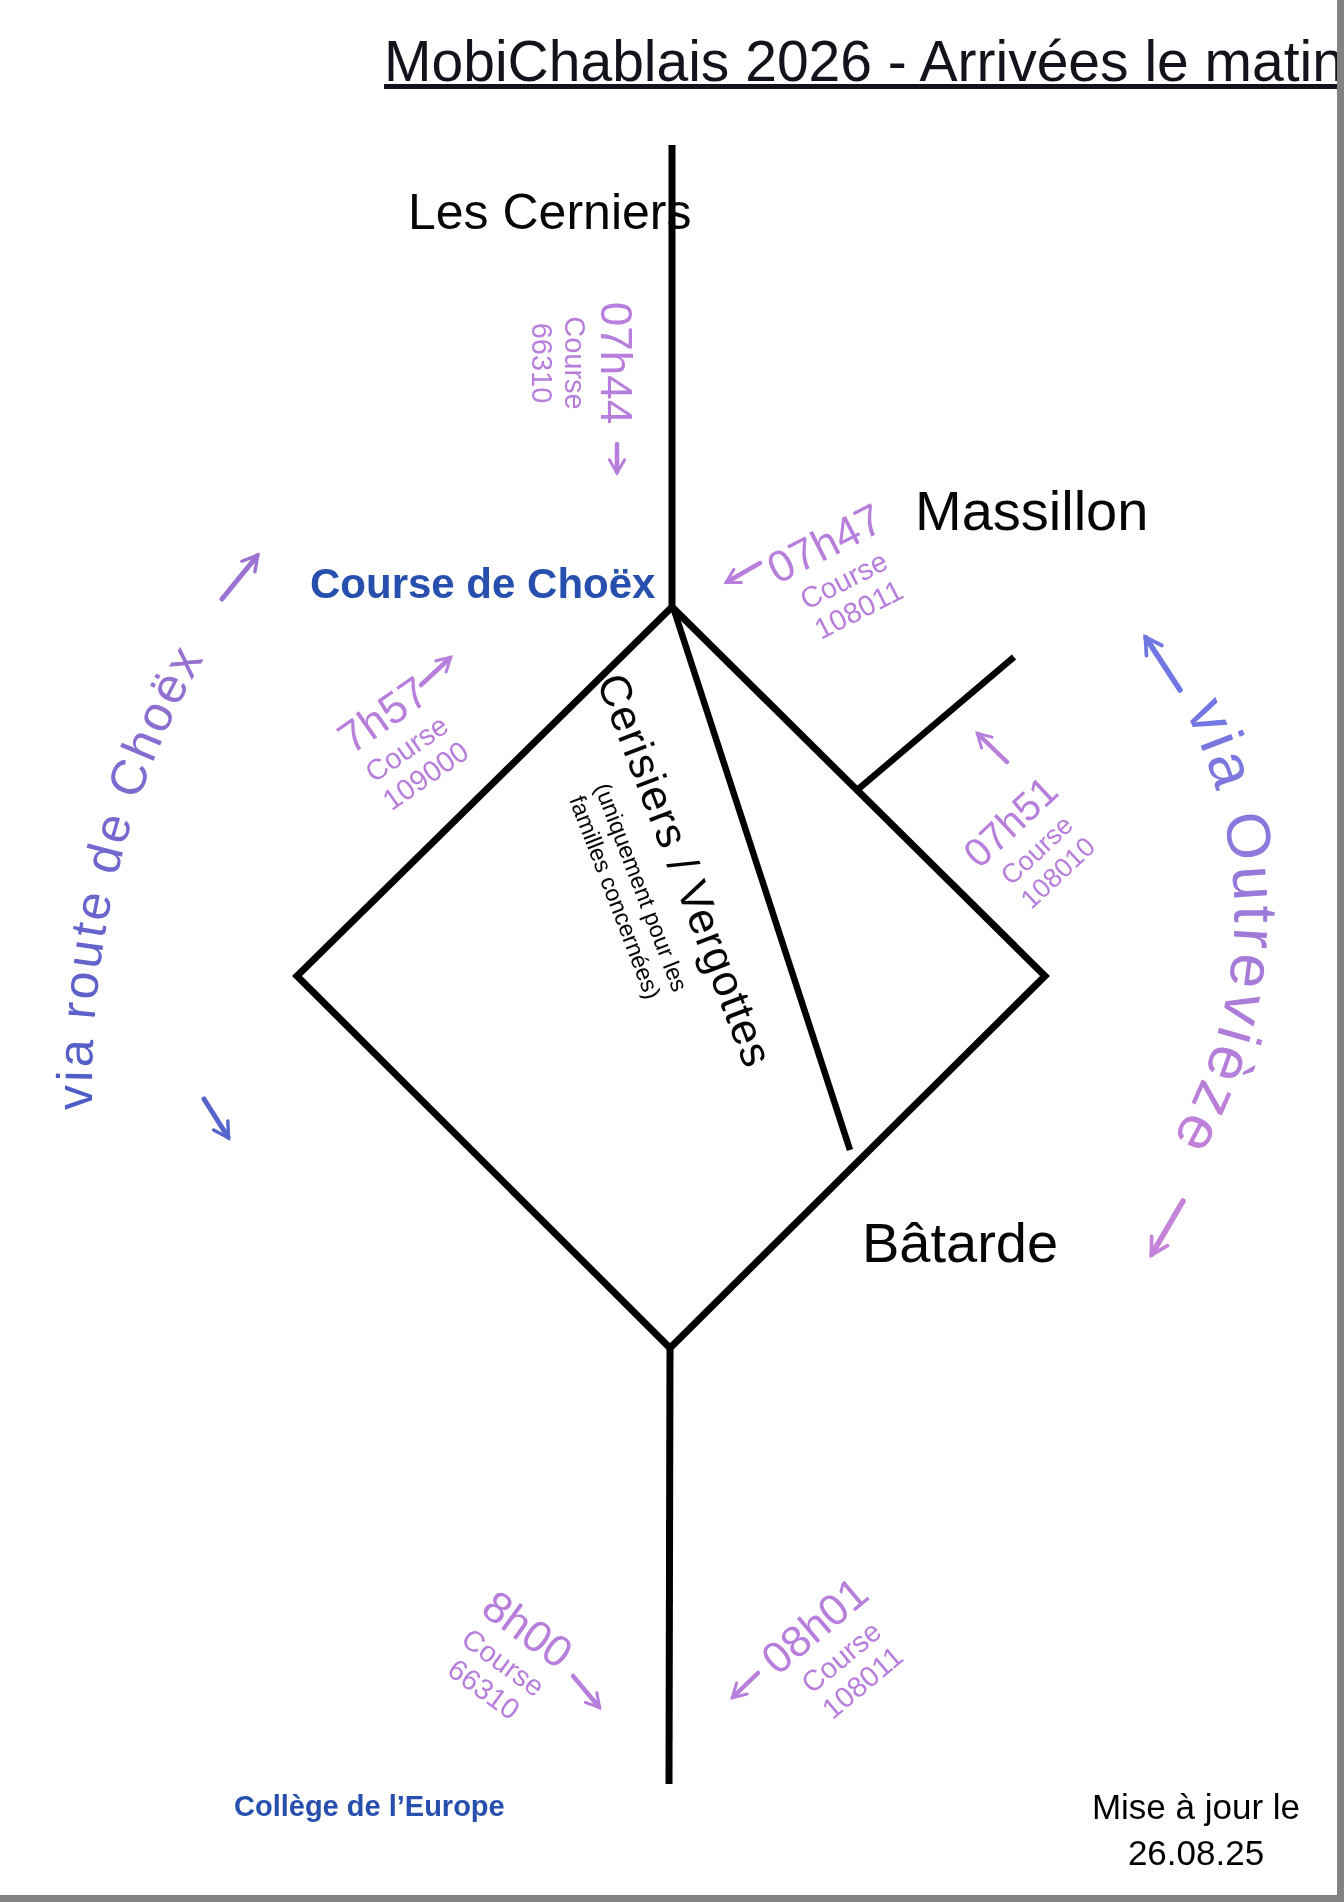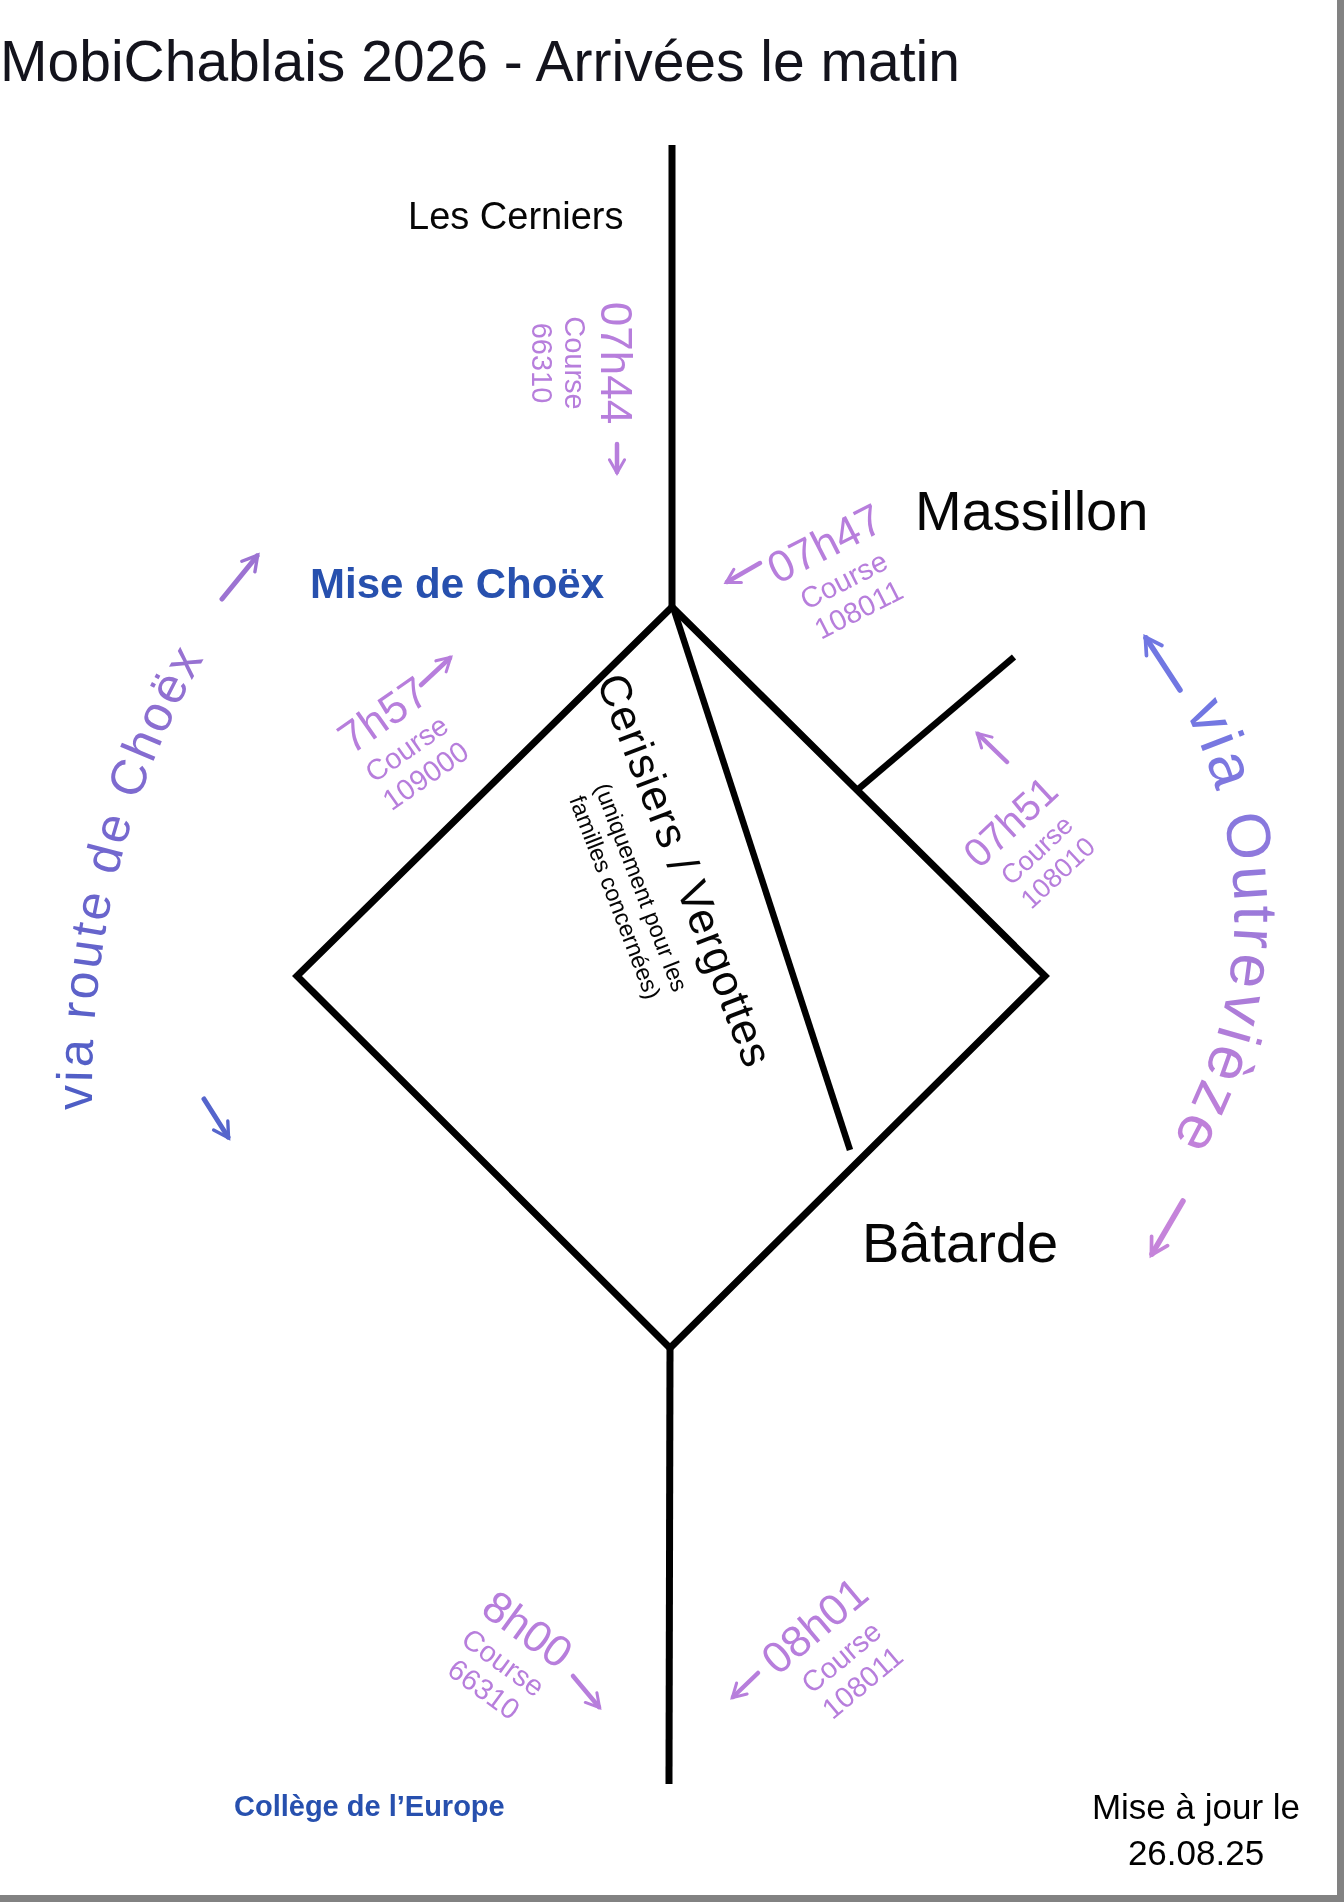--- a/index.html
+++ b/index.html
@@ -1,19 +1,19 @@
 <!DOCTYPE html>
 <html><head>
 <meta charset="utf-8">
 <style>
   html,body{margin:0;padding:0;background:#fff;}
   #canvas{position:relative;width:1344px;height:1902px;background:#ffffff;overflow:hidden;
           font-family:"Liberation Sans","DejaVu Sans",sans-serif;}
   .gfx{position:absolute;left:0;top:0;width:1344px;height:1902px;}
-  .title{position:absolute;top:28px;left:0;right:0;text-align:left;font-size:57px;color:#13131c;letter-spacing:0px;}
+  .title{position:absolute;top:28px;left:0;right:0;text-align:right;font-size:57px;color:#13131c;letter-spacing:0px;text-decoration:underline;}
   .station{position:absolute;font-size:56px;color:#060606;white-space:nowrap;}
   .school{position:absolute;font-weight:bold;color:#2750ae;white-space:nowrap;}
   .lbl{position:absolute;color:#b77edc;text-align:center;white-space:nowrap;line-height:1.04;}
   .lbl .t{display:block;font-size:44px;}
   .lbl .c{display:block;font-size:29px;margin-top:3px;}
   .lbl.small .t{font-size:40px;}
   .lbl.small .c{font-size:27px;}
   .zone{position:absolute;color:#050505;text-align:center;white-space:nowrap;}
   .zone .zt{display:block;font-size:44px;letter-spacing:1px;}
   .zone .zn{display:block;font-size:23.5px;line-height:1.18;margin-top:9px;}
@@ -82,23 +82,23 @@
     <text font-size="50" letter-spacing="3" fill="url(#gradL)">
       <textPath href="#pathL" startOffset="2">via route de Choëx</textPath>
     </text>
     <text font-size="62" letter-spacing="4" fill="url(#gradR)">
       <textPath href="#pathR" startOffset="0">via Outrevièze</textPath>
     </text>
   </svg>
 
   <div class="title">MobiChablais 2026 - Arrivées le matin</div>
 
-  <div class="station" style="left:408px;top:183px;font-size:38px;margin-top:12px;">Les Cerniers</div>
+  <div class="station" style="left:408px;top:183px;font-size:50px;">Les Cerniers</div>
   <div class="station" style="left:915px;top:478px;">Massillon</div>
-  <div class="school" style="left:310px;top:560px;font-size:42px;">Mise de Choëx</div>
+  <div class="school" style="left:310px;top:560px;font-size:42px;">Course de Choëx</div>
   <div class="station" style="left:862px;top:1178px;margin-top:32px;">Bâtarde</div>
   <div class="school" style="left:234px;top:1790px;font-size:29px;">Collège de l’Europe</div>
 
   <div class="zone" style="left:655px;top:882px;transform:translate(-50%,-50%) rotate(69deg);">
     <span class="zt">Cerisiers / Vergottes</span>
     <span class="zn">(uniquement pour les</span>
     <span class="zn" style="margin-top:0;">familles concernées)</span>
   </div>
 
   <div class="lbl" style="left:583px;top:363px;transform:translate(-50%,-50%) rotate(90deg);">

